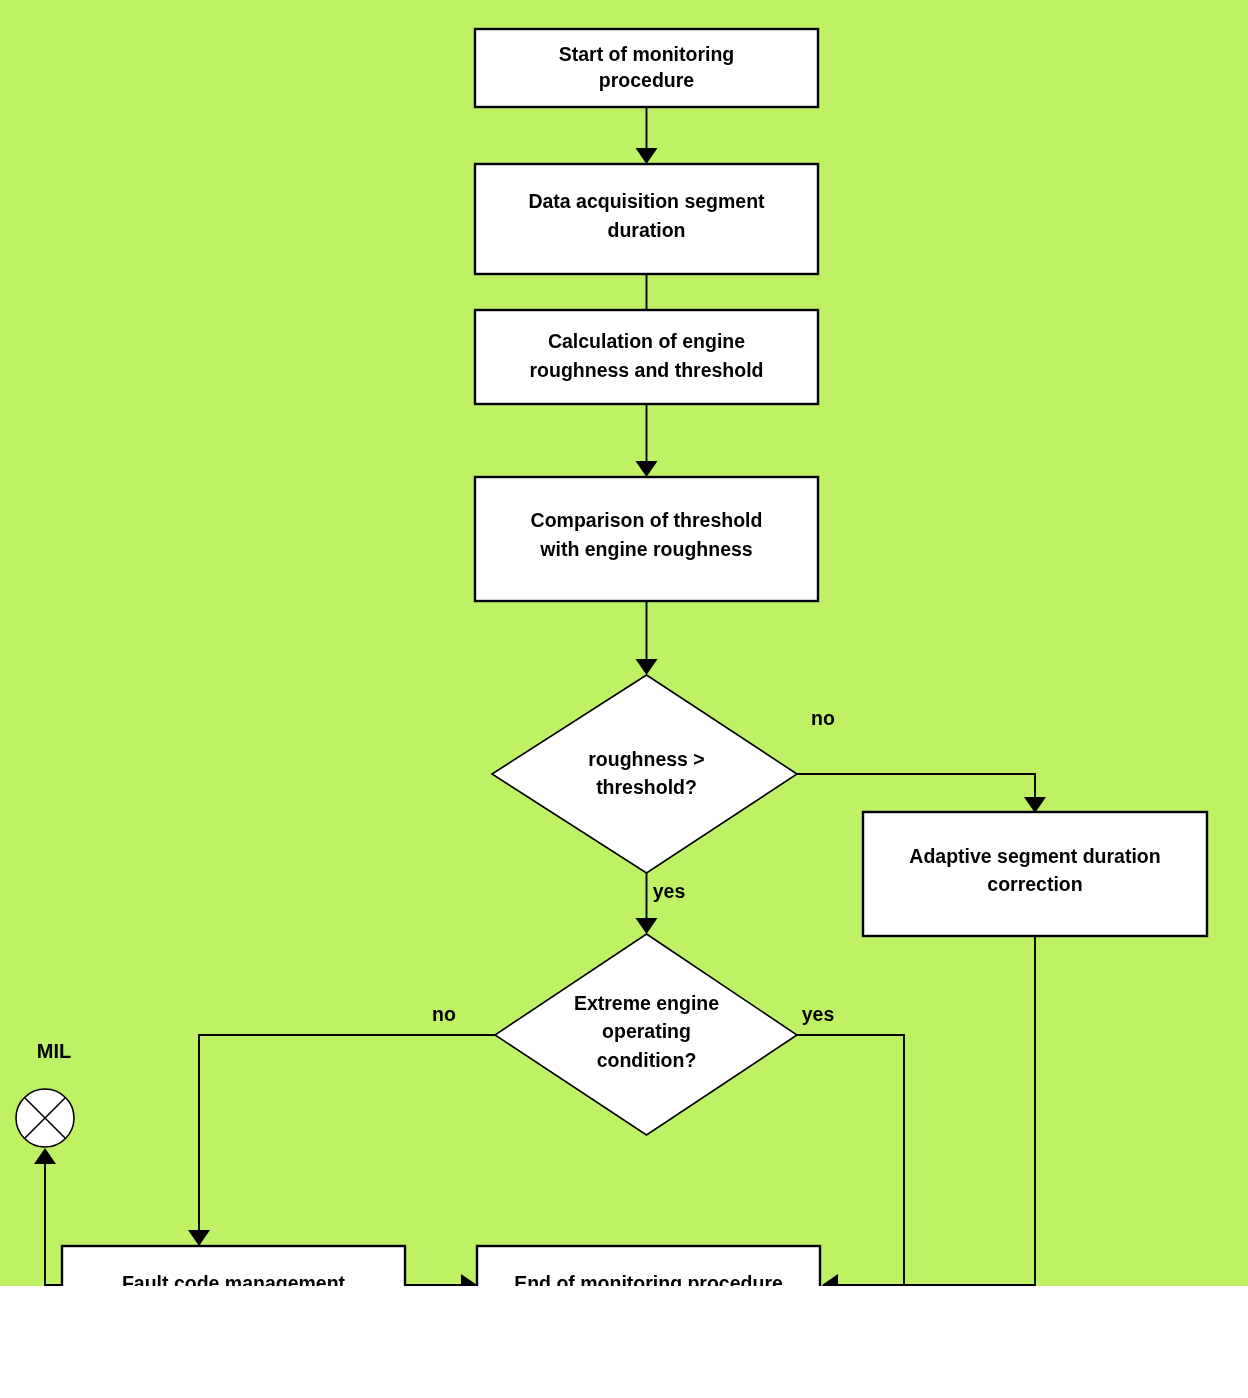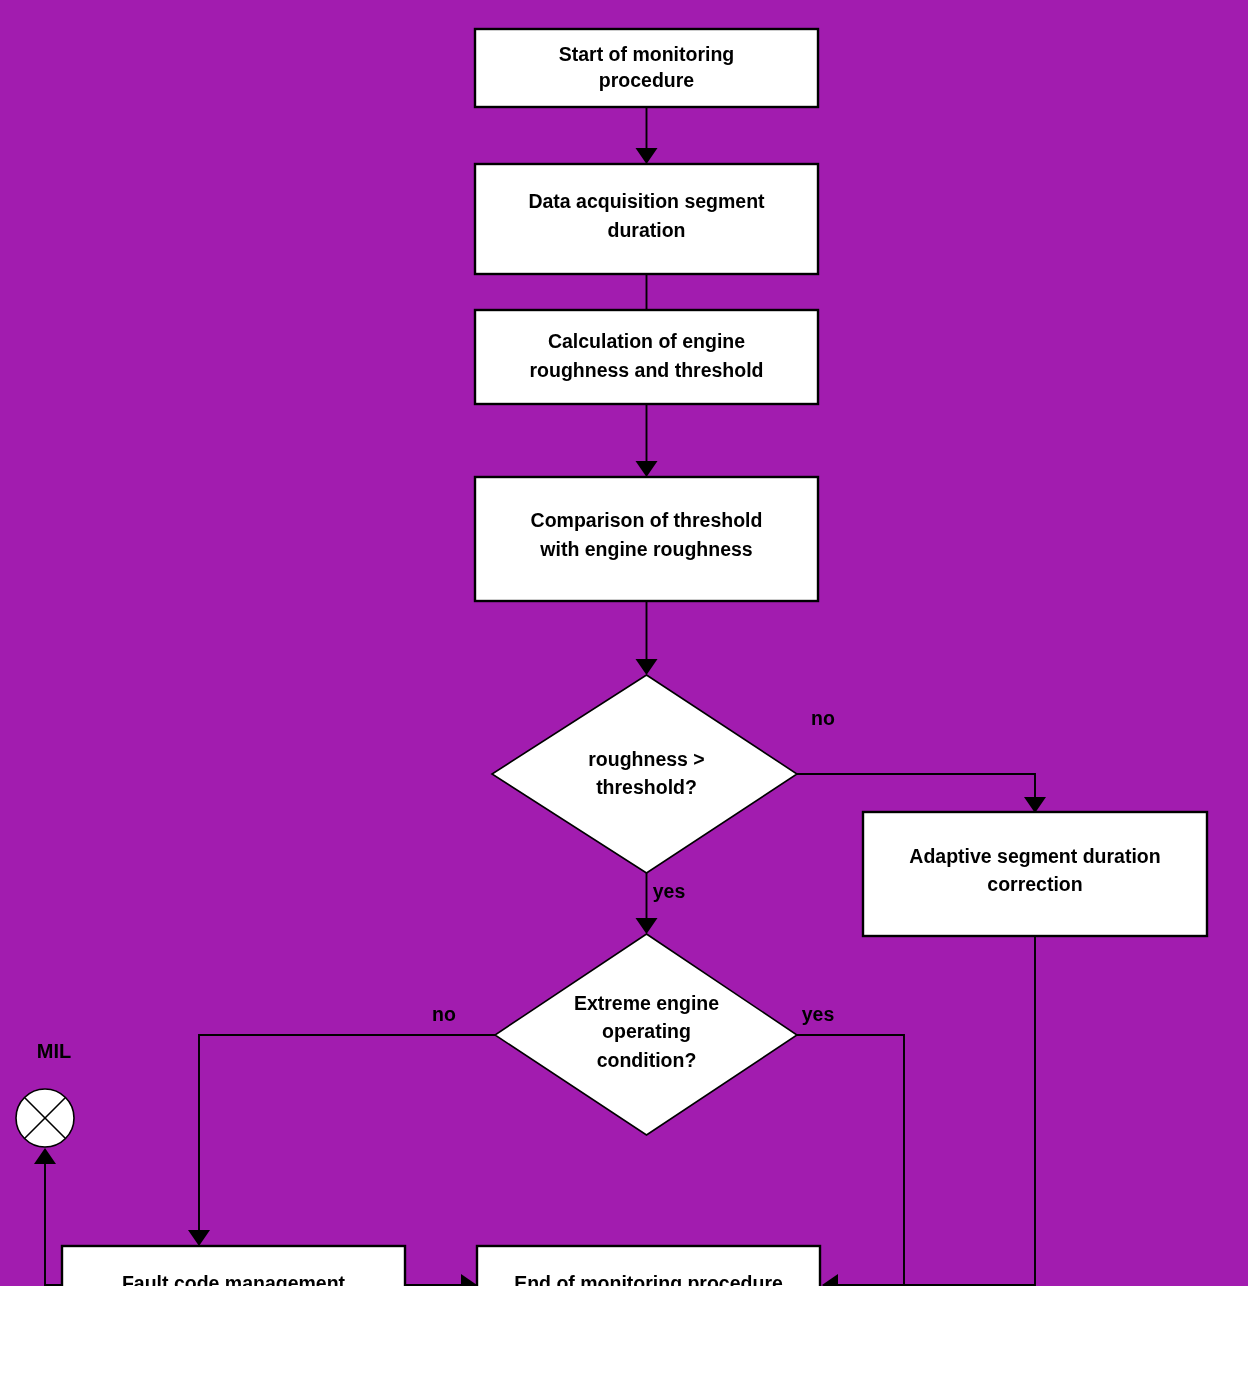--- a/index.html
+++ b/index.html
@@ -4,21 +4,21 @@
 <style>
   html, body {
     margin: 0;
     padding: 0;
     background: #ffffff;
   }
   #page {
     position: relative;
     width: 1248px;
     height: 1286px;
-    background: #a21caf;
+    background: #bef264;
     font-family: "Liberation Sans", sans-serif;
     overflow: hidden;
   }
   svg#flowchart {
     position: absolute;
     top: 0;
     left: 0;
     width: 1248px;
     height: 1398px;
   }

